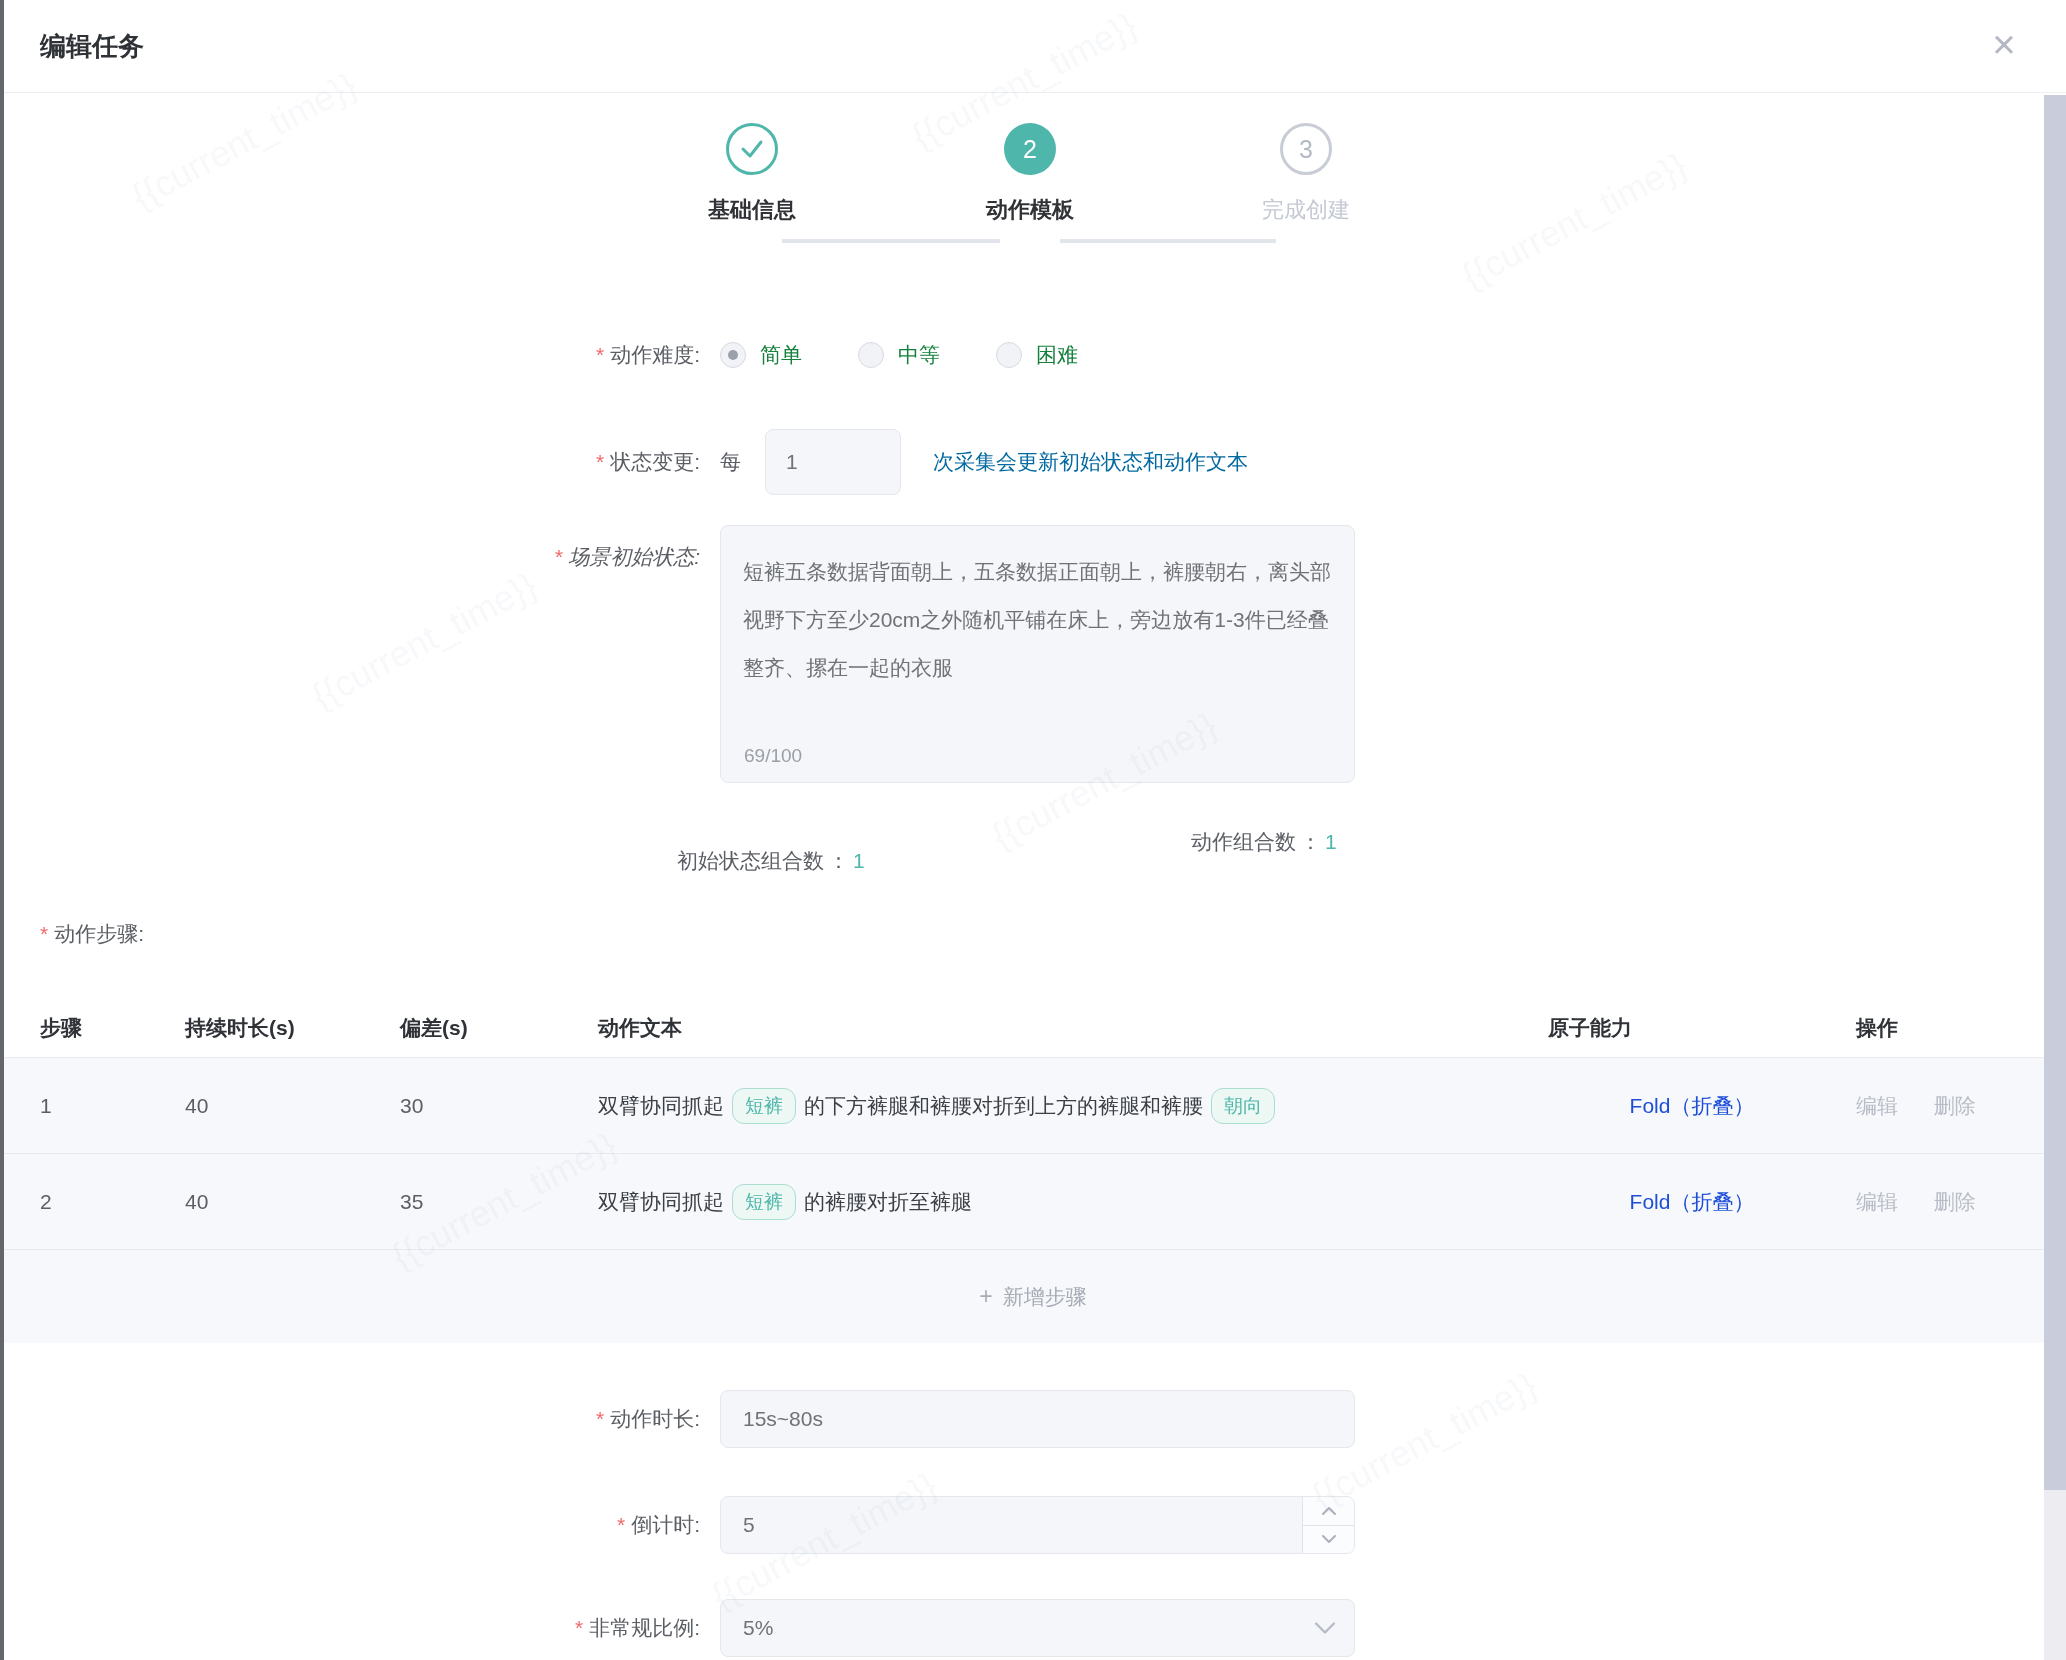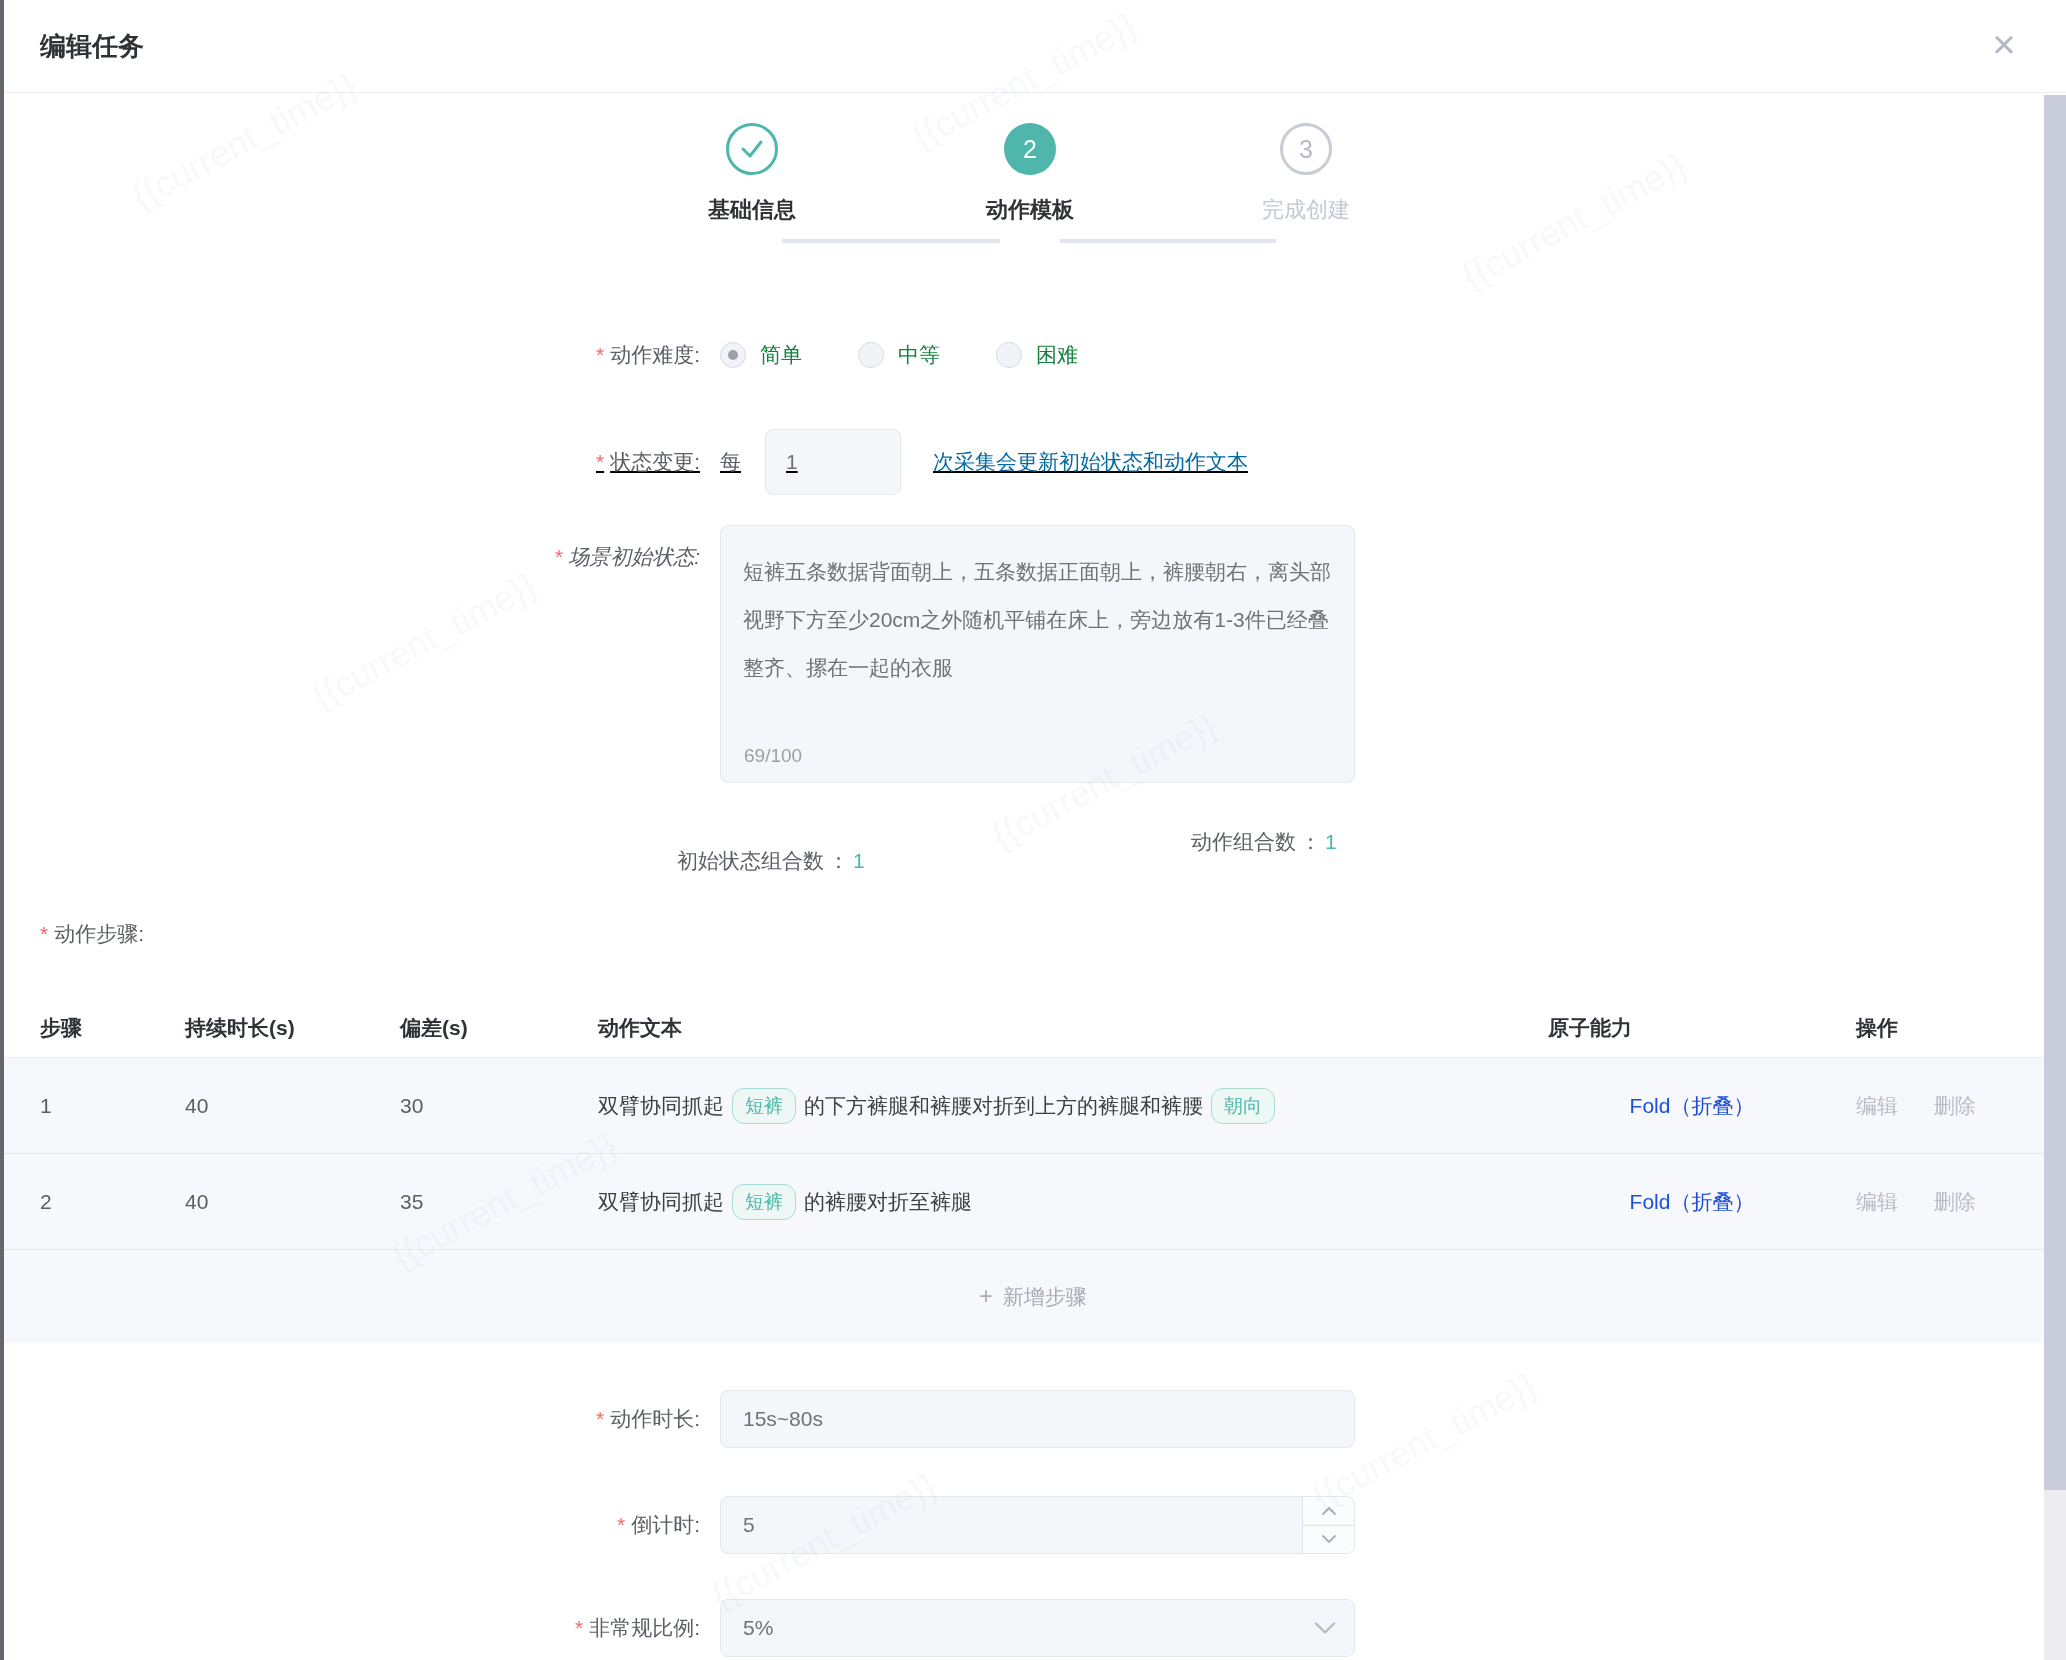--- a/index.html
+++ b/index.html
@@ -40,21 +40,21 @@
   .req { color:#f06a6a; margin-right:6px; }
   .fcontrol { margin-left:20px; display:flex; align-items:center; }
 
   .row-difficulty { margin-top:85px; height:34px; }
   .radio-group { display:flex; align-items:center; gap:56px; }
   .radio-item { display:flex; align-items:center; cursor:pointer; }
   .radio-circle { width:26px; height:26px; border-radius:50%; border:1px solid #d6dae2; background:#f1f3f7; position:relative; flex:none; }
   .radio-circle.checked::after { content:""; position:absolute; left:50%; top:50%; width:10px; height:10px; border-radius:50%; background:#9ba1ab; transform:translate(-50%,-50%); }
   .radio-label { margin-left:14px; font-size:21px; color:#15803d; }
 
-  .row-state { margin-top:57px; height:66px;text-decoration:underline; }
+  .row-state { margin-top:57px; height:66px; }
   .state-prefix { font-size:21px; color:#5b5e64; margin-right:24px; }
   .mini-input { width:136px; height:66px; background:#f4f6f9; border:1px solid #e4e7ec; border-radius:8px; padding-left:20px; font-size:21px; color:#6f7277; font-family:inherit; }
   .state-suffix { font-size:21px; color:#0369a1; margin-left:32px; }
 
   .row-initial { margin-top:30px; align-items:flex-start; }
   .row-initial .flabel { padding-top:18px;font-style:italic; }
   .ta-wrap { position:relative; }
   .scene-textarea { width:635px; height:258px; background:#f4f6f9; border:1px solid #e4e7ec; border-radius:8px; padding:22px 22px 50px 22px; font-size:21px; line-height:48px; color:#6f7277; resize:none; font-family:inherit; display:block; }
   .ta-counter { position:absolute; left:24px; bottom:16px; font-size:19px; color:#9aa0a8; }
 

